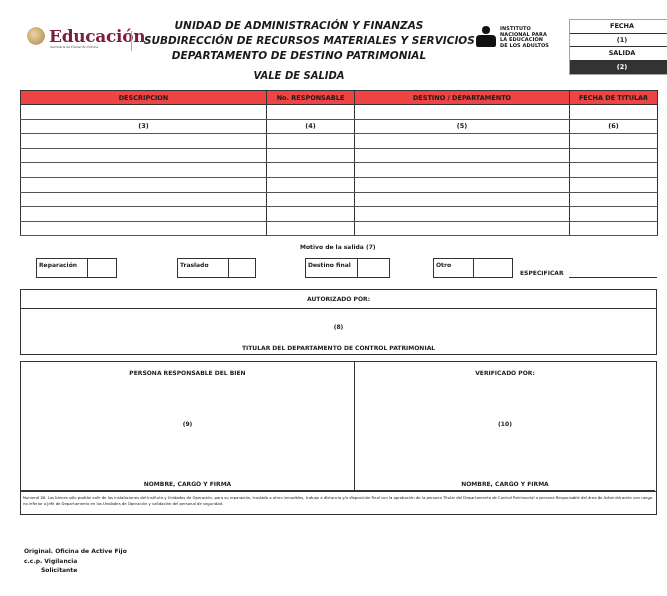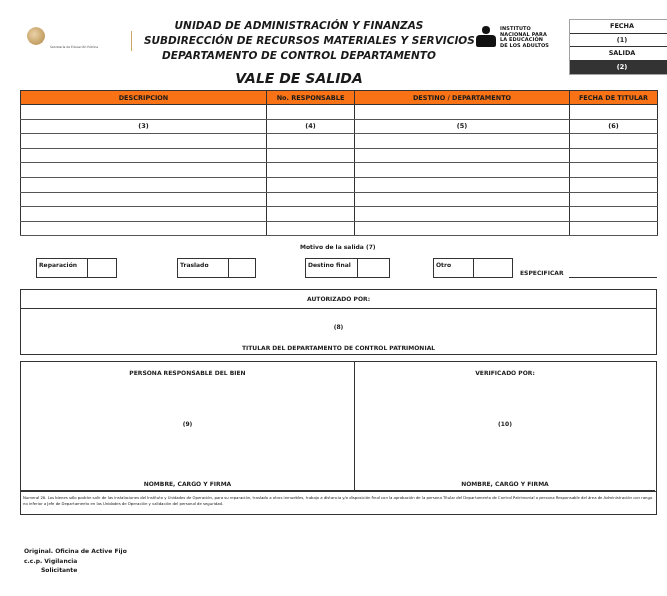--- a/index.html
+++ b/index.html
@@ -20,21 +20,21 @@
   .inea-icon .head { position: absolute; left: 6px; top: 0; width: 8px; height: 8px; border-radius: 50%; background: #111; }
   .inea-icon .book { position: absolute; left: 0; top: 9px; width: 20px; height: 12px; background: #111; border-radius: 4px 4px 2px 2px; }
   .inea-text { font-size: 5px; font-weight: bold; line-height: 5.6px; color: #111; letter-spacing: 0.1px; }
 
   .fecha-box { position: absolute; left: 569px; top: 19px; width: 106px; border: 1px solid #a3a3a3; }
   .fecha-box div { height: 13.5px; font-size: 6.5px; font-weight: bold; text-align: center; line-height: 13px; border-bottom: 1px solid #333; }
   .fecha-box div:last-child { border-bottom: none; background: #333; color: #fff; }
 
   
   .main-table { position: absolute; left: 20px; top: 90px; width: 637px; border: 1.5px solid #333; border-collapse: collapse; table-layout: fixed; }
-  .main-table th { background: #f97316; font-size: 6.5px; font-weight: bold; height: 14px; border-right: 1.5px solid #333; border-bottom: 1.5px solid #333; text-align: center; }
+  .main-table th { background: #ef4444; font-size: 6.5px; font-weight: bold; height: 14px; border-right: 1.5px solid #333; border-bottom: 1.5px solid #333; text-align: center; }
   .main-table td { height: 14.6px; border-right: 1.5px solid #333; border-bottom: 1px solid #555; font-size: 6.5px; font-weight: bold; text-align: center; }
   .main-table th:last-child, .main-table td:last-child { border-right: none; }
 
   
   .motivo-title { position: absolute; left: 300px; top: 243px; font-size: 6px; font-weight: bold; }
   .chk { position: absolute; top: 258px; height: 20px; border: 1px solid #333; display: flex; }
   .chk .lbl { font-size: 6px; font-weight: bold; padding: 2px 2px; border-right: 1px solid #333; white-space: nowrap; }
   .chk .box { flex: 1; }
   .especificar { position: absolute; left: 520px; top: 269px; font-size: 6px; font-weight: bold; }
   .esp-line { position: absolute; left: 569px; top: 277px; width: 88px; height: 1px; background: #333; }
@@ -56,28 +56,29 @@
   .sig-note { position: absolute; left: 0; right: 0; top: 129px; height: 23px; font-size: 3.8px; line-height: 6px; padding: 3px 2px; color: #222; border-top: 1.5px solid #333; }
 
   .copies { position: absolute; left: 24px; top: 546px; font-size: 6px; font-weight: bold; line-height: 9.5px; }
   .copies .indent { padding-left: 17px; }
 </style>
 </head>
 <body>
 
 <div class="logo-edu">
   <div class="seal"></div>
+  <span class="edu-word">Educación</span>
 </div>
 <div class="edu-sub">Secretaría de Educación Pública</div>
 <div class="logo-sep"></div>
 
 <div class="hdr-line" style="top:19px;">UNIDAD DE ADMINISTRACIÓN Y FINANZAS</div>
 <div class="hdr-line" style="top:34px;">SUBDIRECCIÓN DE RECURSOS MATERIALES Y SERVICIOS</div>
-<div class="hdr-line" style="top:49px;">DEPARTAMENTO DE CONTROL DEPARTAMENTO</div>
-<div class="hdr-line" style="top:70px; font-size:14px;">VALE DE SALIDA</div>
+<div class="hdr-line" style="top:49px;">DEPARTAMENTO DE DESTINO PATRIMONIAL</div>
+<div class="hdr-line" style="top:70px; font-size:10px;">VALE DE SALIDA</div>
 
 <div class="inea">
   <div class="inea-icon">
     <div class="head"></div>
       <div class="book"></div>
   </div>
   <div class="inea-text">
     <div>INSTITUTO</div>
     <div>NACIONAL PARA</div>
     <div>LA EDUCACIÓN</div>

